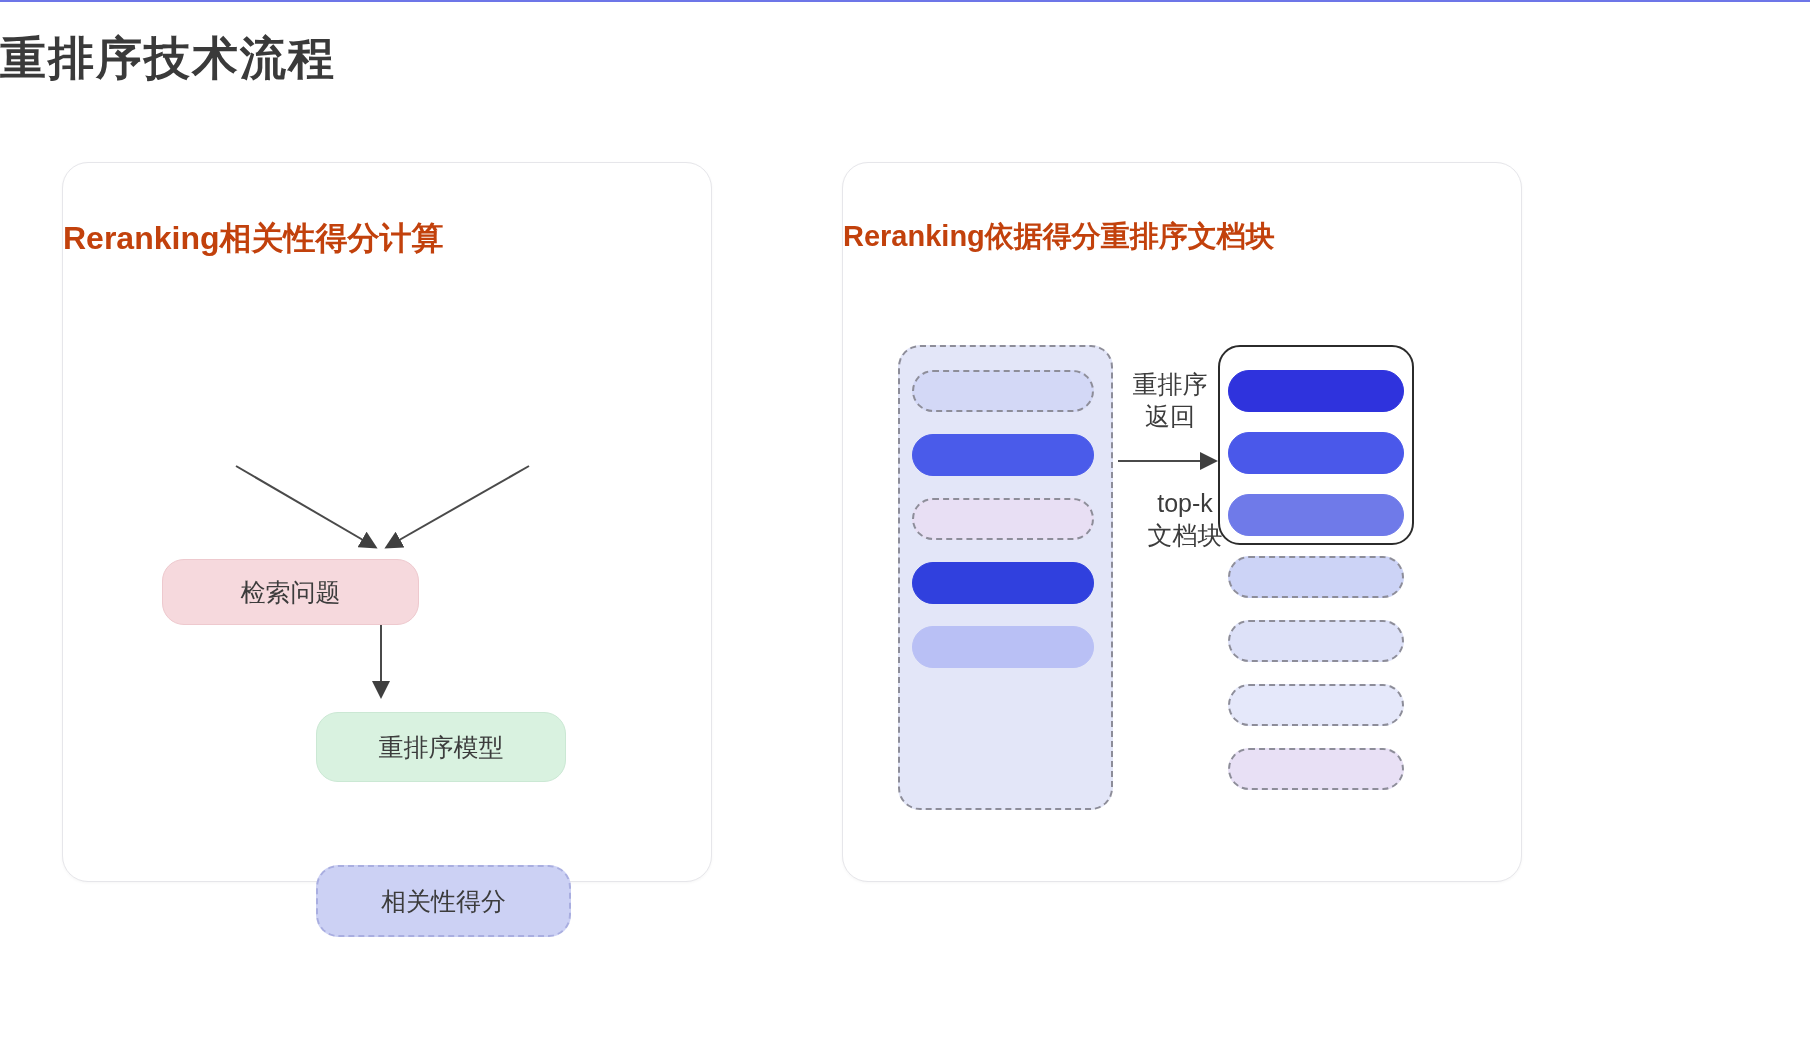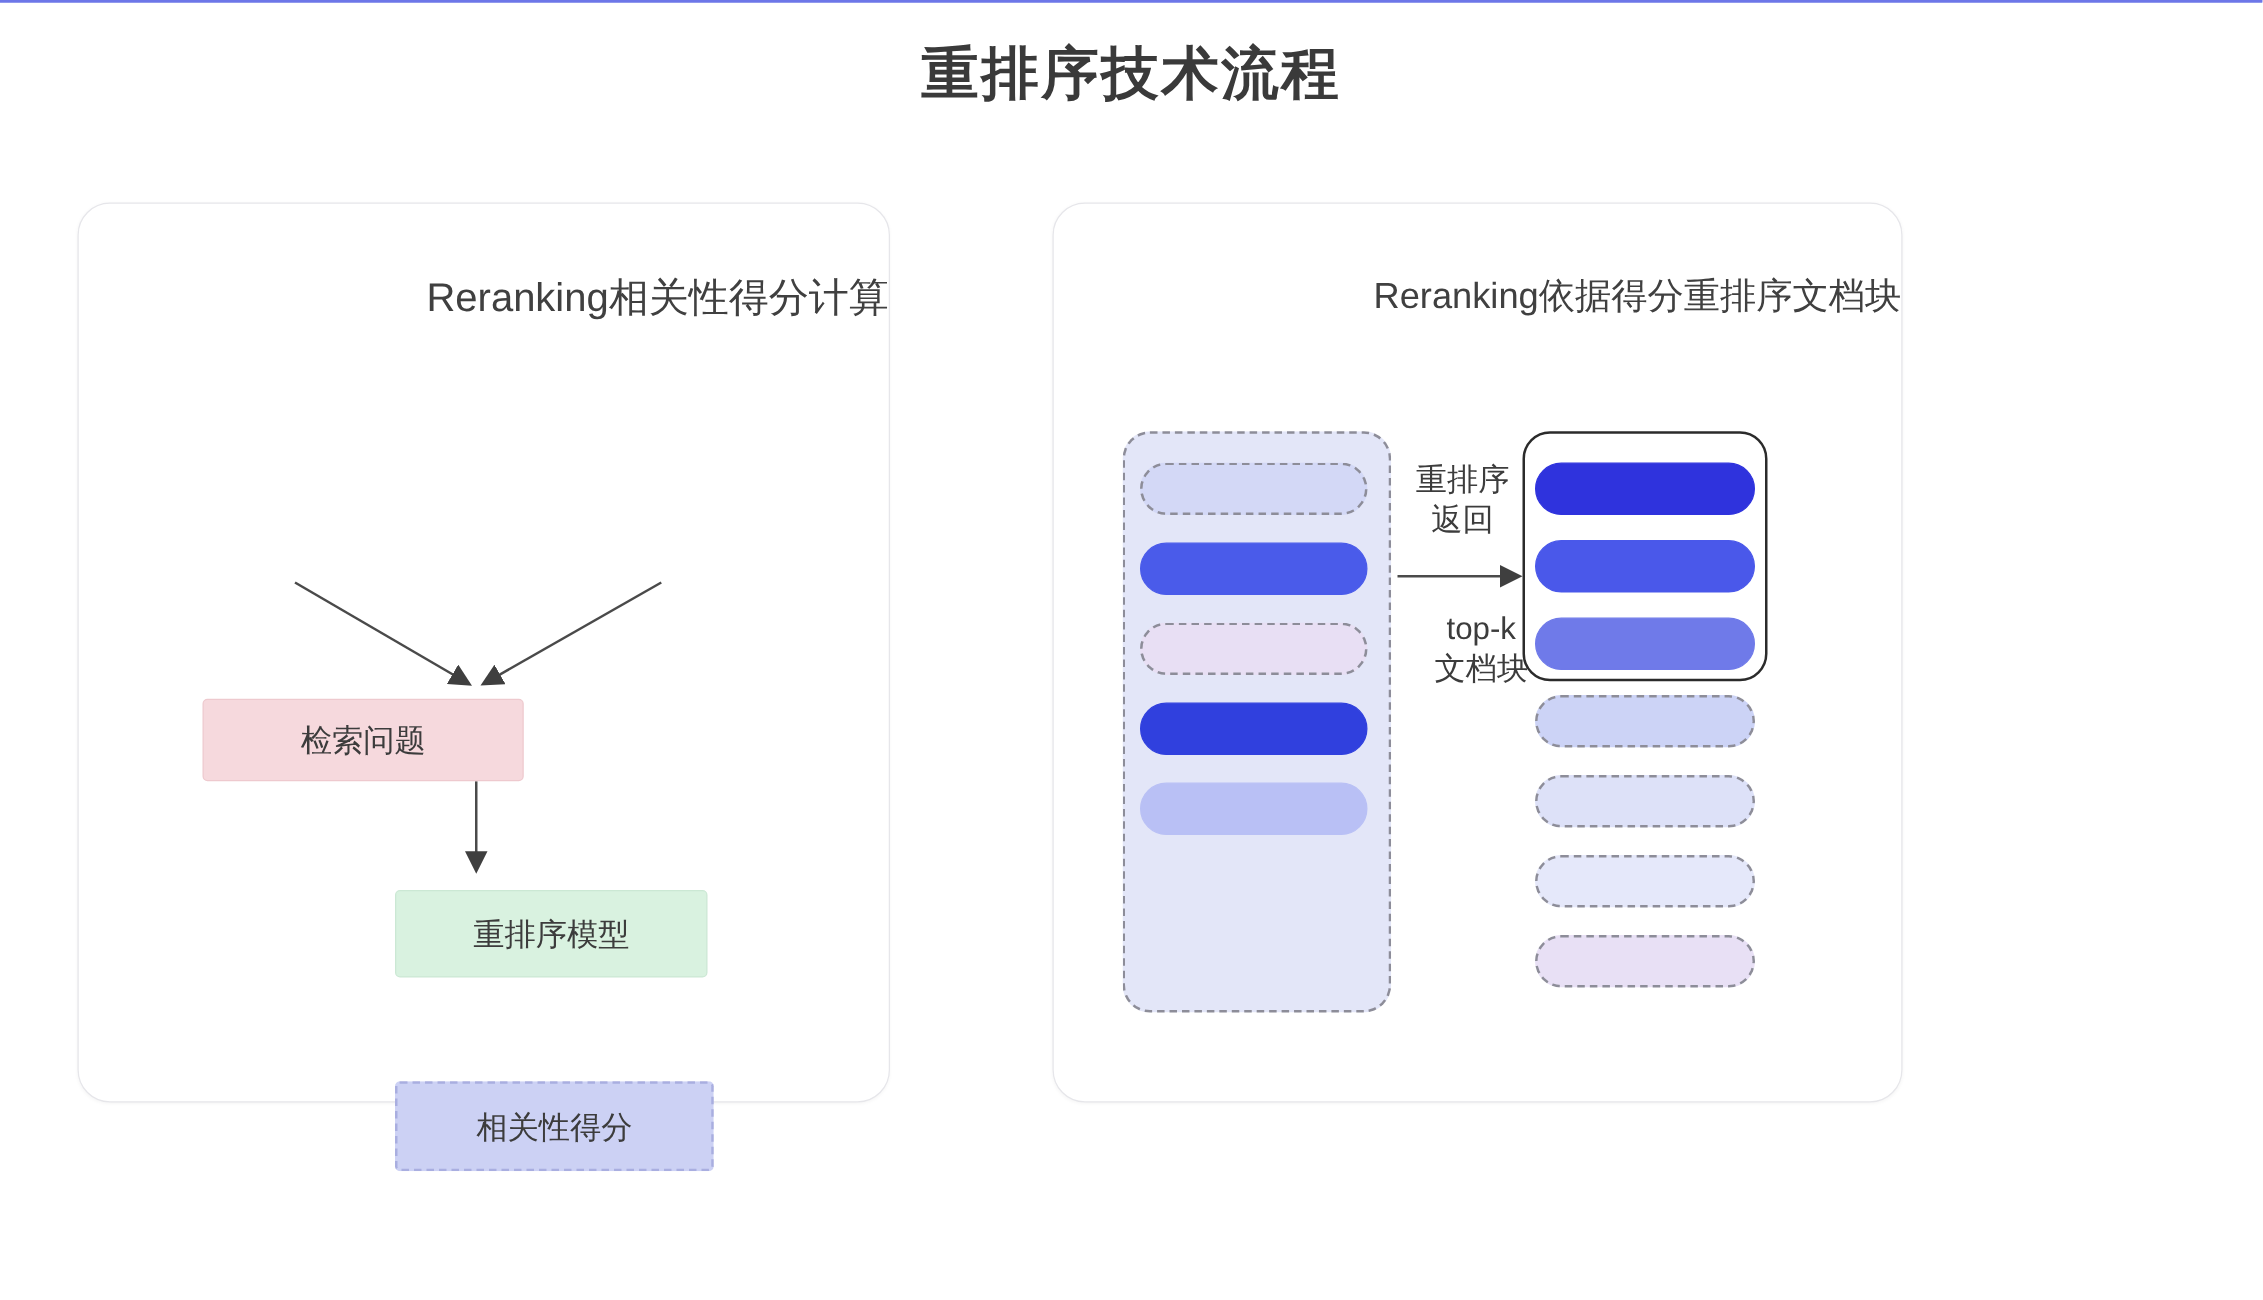--- a/index.html
+++ b/index.html
@@ -6,50 +6,49 @@
   body{
     width:1810px;height:1040px;
     background:#ffffff;
     font-family:"Liberation Sans","DejaVu Sans",sans-serif;
     color:#3c3c3c;
     overflow:hidden;
     position:relative;
   }
   .page-title{
     position:absolute;top:28px;left:0;width:1810px;
-    text-align:center;
     font-size:46px;font-weight:bold;color:#3a3a3a;
     letter-spacing:2px;
   }
 
   
   .panel{
     position:absolute;
     background:#ffffff;
     border:1px solid #e6e6ea;
     border-radius:26px;
     box-shadow:0 1px 3px rgba(0,0,0,0.04);
   }
   .panel-left{left:62px;top:162px;width:648px;height:718px;}
   .panel-right{left:842px;top:162px;width:678px;height:718px;}
   .panel-heading{
     position:absolute;left:0;width:100%;
-    text-align:right;
-    font-size:32px;font-weight:400;color:#404040;
+    text-align:left;
+    font-size:32px;font-weight:700;color:#c2410c;
     top:54px;
   }
   .panel-right .panel-heading{font-size:29px;}
 
   
   .node{
     position:absolute;
     display:flex;align-items:center;justify-content:center;
     font-size:25px;color:#3c3c3c;
     box-sizing:border-box;
-    border-radius:4px;
+    border-radius:22px;
   }
   .node-query{
     left:99px;top:396px;width:257px;height:66px;
     background:#f6d9dd;border:1px solid #eec9ce;
   }
   .node-docs{
     left:404px;top:396px;width:253px;height:66px;
     background:#f6d9dd;border:1px solid #eec9ce;
   }
   .node-model{

